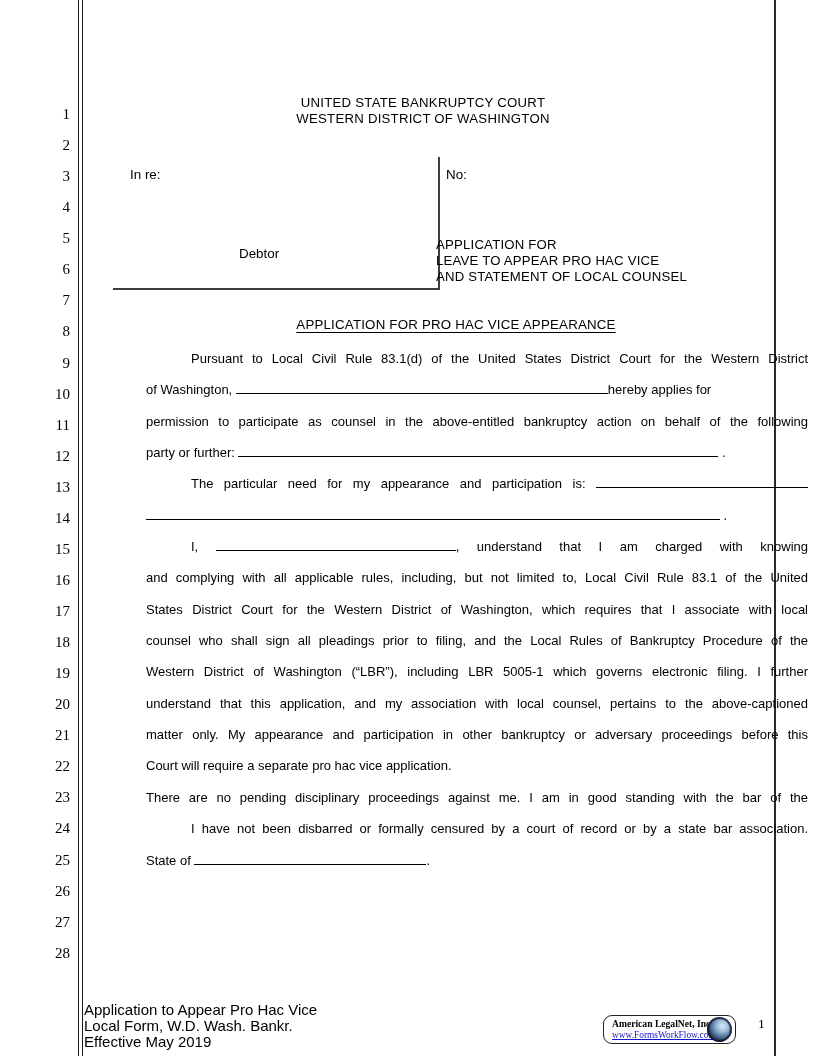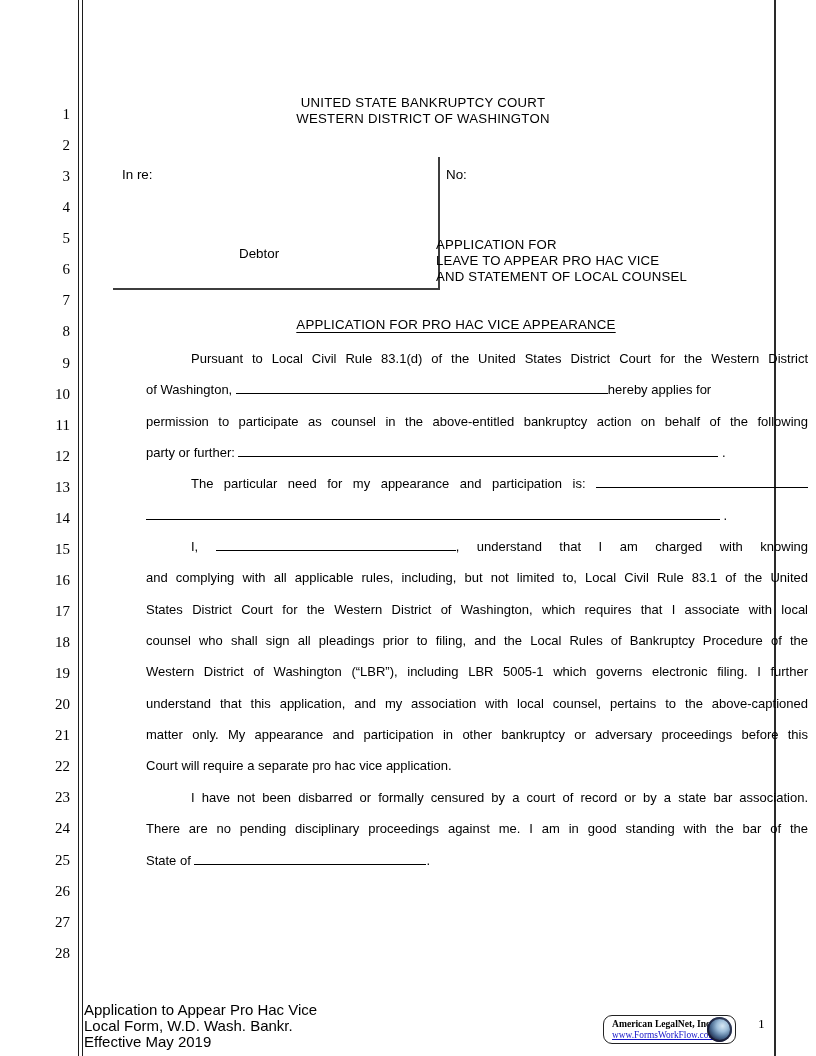--- a/index.html
+++ b/index.html
@@ -106,21 +106,21 @@
       <div class="ln">27</div>
       <div class="ln">28</div>
     </div>
 
   <div class="court-header">
     <div>UNITED STATE BANKRUPTCY COURT</div>
     <div>WESTERN DISTRICT OF WASHINGTON</div>
   </div>
 
   <div>
-    <div class="cap-text" style="left:122px; top:167px;">In re:</div>
+    <div class="cap-text" style="left:130px; top:167px;">In re:</div>
     <div class="cap-text" style="left:239px; top:246px;">Debtor</div>
     <div class="cap-divider"></div>
     <div class="cap-bottom"></div>
     <div class="cap-text" style="left:446px; top:167px;">No:</div>
     <div class="doc-title">
       <div>APPLICATION FOR</div>
       <div>LEAVE TO APPEAR PRO HAC VICE</div>
       <div>AND STATEMENT OF LOCAL COUNSEL</div>
     </div>
   </div>
@@ -137,22 +137,22 @@
       <div class="bline just ind"><span>The particular need for my appearance and participation is: </span><span class="blank" style="width: 212px;"></span></div>
       <div class="bline"><span class="blank" style="width: 574px;"></span><span> .</span></div>
       <div class="bline just ind"><span>I, </span><span class="blank" style="width: 240px;"></span><span>, understand that I am charged with knowing</span></div>
       <div class="bline just"><span>and complying with all applicable rules, including, but not limited to, Local Civil Rule 83.1 of the United</span></div>
       <div class="bline just"><span>States District Court for the Western District of Washington, which requires that I associate with local</span></div>
       <div class="bline just"><span>counsel who shall sign all pleadings prior to filing, and the Local Rules of Bankruptcy Procedure of the</span></div>
       <div class="bline just"><span>Western District of Washington (“LBR”), including LBR 5005-1 which governs electronic filing. I further</span></div>
       <div class="bline just"><span>understand that this application, and my association with local counsel, pertains to the above-captioned</span></div>
       <div class="bline just"><span>matter only. My appearance and participation in other bankruptcy or adversary proceedings before this</span></div>
       <div class="bline"><span>Court will require a separate pro hac vice application.</span></div>
+      <div class="bline just"><span>There are no pending disciplinary proceedings against me. I am in good standing with the bar of the</span></div>
       <div class="bline just ind"><span>I have not been disbarred or formally censured by a court of record or by a state bar association.</span></div>
-      <div class="bline just"><span>There are no pending disciplinary proceedings against me. I am in good standing with the bar of the</span></div>
       <div class="bline"><span>State of </span><span class="blank" style="width: 232px;"></span><span>.</span></div>
     </div>
 
   <div class="footer-info">
     <div>Application to Appear Pro Hac Vice</div>
     <div>Local Form, W.D. Wash. Bankr.</div>
     <div>Effective May 2019</div>
   </div>
 
   <div class="badge">

